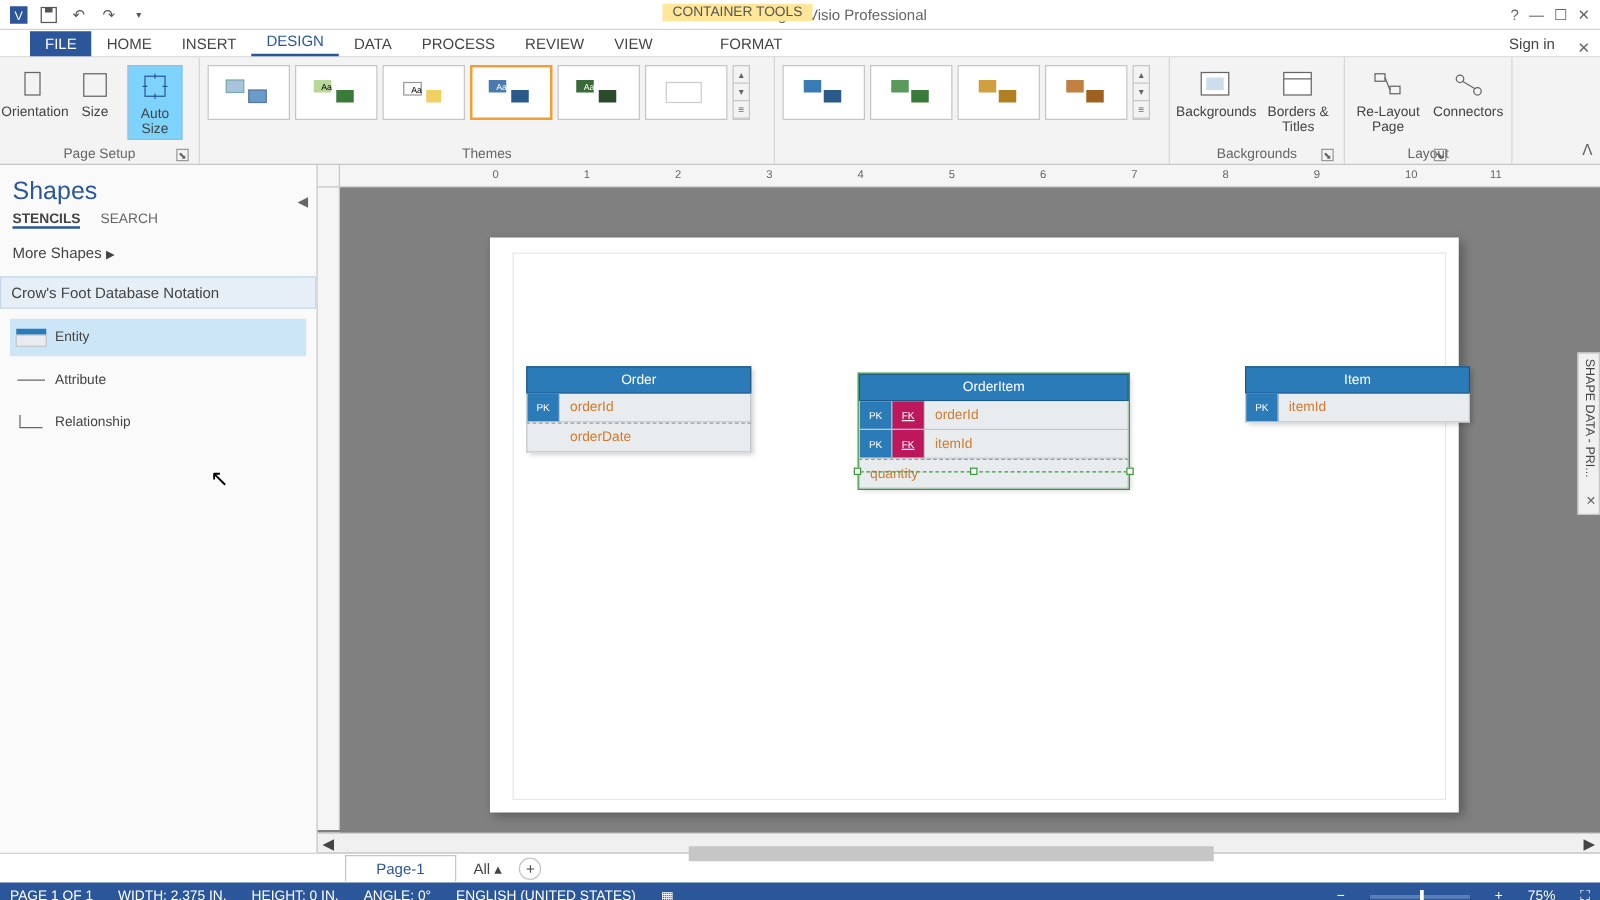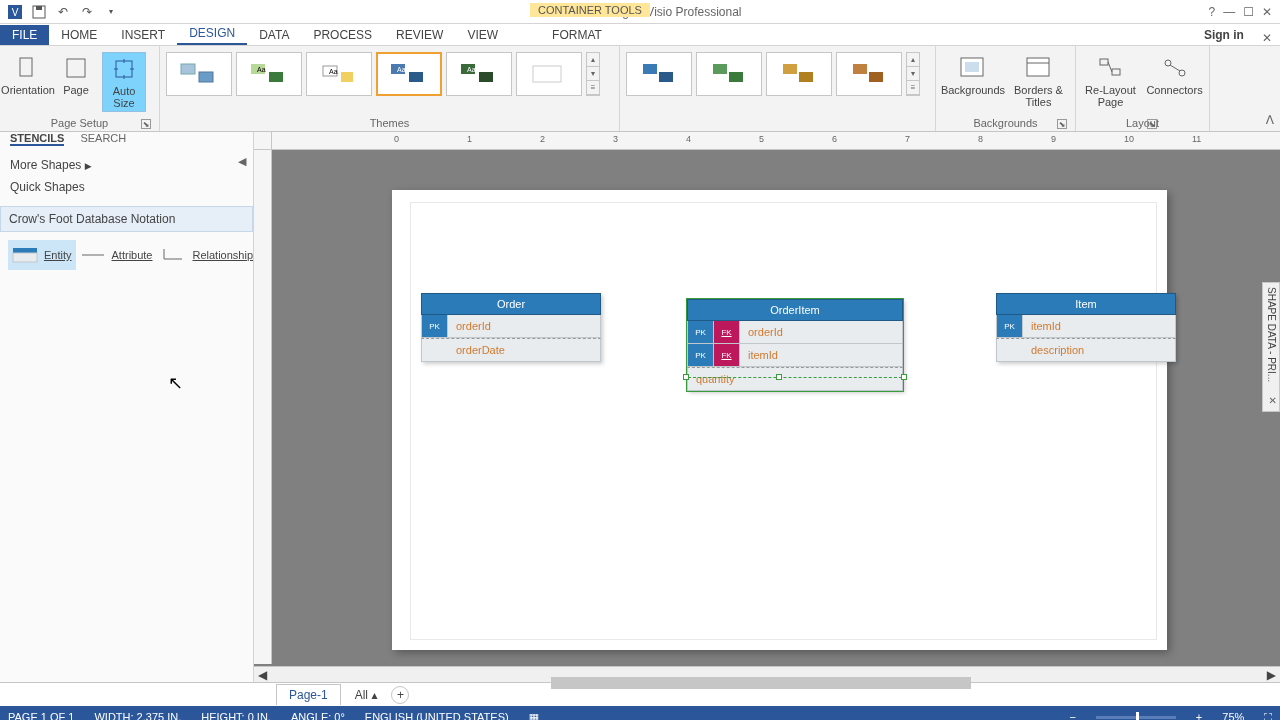--- a/index.html
+++ b/index.html
@@ -9,24 +9,24 @@
 .titlebar { height: 24px; background: #fff; display: flex; align-items: center; border-bottom: 1px solid #d4d4d4; }
 .titlebar .qat { display: flex; align-items: center; gap: 2px; padding: 0 4px; }
 .qat-btn { width: 22px; height: 20px; display: flex; align-items: center; justify-content: center; color: #555; }
 .titlebar .title-center { flex: 1; text-align: center; font-size: 12px; color: #666; }
 .titlebar .container-tools { position: absolute; left: 530px; top: 3px; font-size: 11px; color: #555; background: #FFE699; padding: 1px 8px; }
 .titlebar .win-controls { display: flex; gap: 8px; padding: 0 8px; color: #666; }
 
 
 .ribbon-tabs { height: 22px; background: #fff; display: flex; align-items: flex-end; border-bottom: 1px solid #d4d4d4; }
 .tab { padding: 3px 12px; font-size: 12px; color: #444; cursor: pointer; }
-.tab.file { background: #2B579A; color: #fff; }
+.tab.file { background: #2B579A; color: #fff; margin-left: 24px; }
 .tab.active { color: #2B579A; border-bottom: 2px solid #2B579A; }
 .tab.format { margin-left: 30px; }
-.signin { margin-left: auto; padding: 3px 10px; font-size: 12px; color: #444; font-weight: bold; }
+.signin { margin-left: auto; padding: 3px 10px; font-size: 12px; color: #444; }
 .tab-close { padding: 0 8px; color: #666; }
 
 
 .ribbon { height: 86px; background: #f3f3f3; border-bottom: 1px solid #c6c6c6; display: flex; position: relative; }
 .ribbon-group { border-right: 1px solid #d6d6d6; display: flex; flex-direction: column; padding: 2px 6px 0; }
 .ribbon-group-body { flex: 1; display: flex; align-items: flex-start; gap: 4px; padding-top: 4px; }
 .ribbon-group-label { text-align: center; font-size: 11px; color: #666; padding: 2px 0; position: relative; }
 .dlg-launcher { position: absolute; right: 2px; bottom: 2px; width: 10px; height: 10px; border: 1px solid #999; font-size: 8px; display:flex; align-items:center; justify-content:center;}
 .big-btn { display: flex; flex-direction: column; align-items: center; width: 44px; padding: 2px; font-size: 11px; color: #444; text-align: center; }
 .big-btn.selected { background: #7dd3fc; border: 1px solid #92c0e0; justify-content: space-between; }
@@ -41,21 +41,21 @@
 
 .main { display: flex; height: 550px; background: #fff; }
 .shapes-pane { width: 254px; border-right: 1px solid #d4d4d4; background: #fafafa; display: flex; flex-direction: column; }
 .shapes-title { font-size: 20px; color: #2B579A; padding: 10px 10px 4px; font-weight: 300; }
 .shapes-tabs { display: flex; gap: 16px; padding: 0 10px; font-size: 11px; }
 .shapes-tabs .st-active { font-weight: bold; color: #444; border-bottom: 2px solid #2B579A; }
 .shapes-tabs .st { color: #666; }
 .shapes-links { padding: 8px 10px; font-size: 12px; }
 .shapes-links div { padding: 4px 0; color: #444; }
 .shapes-cat { background: #e6eef7; border: 1px solid #c5d7e8; padding: 5px 8px; font-size: 12px; color: #444; }
-.stencil-grid { display: grid; grid-template-columns: 1fr 1fr 1fr 1fr; padding: 8px; gap: 4px 0; text-decoration: underline; }
+.stencil-grid { display: grid; grid-template-columns: 1fr; padding: 8px; gap: 4px 0; }
 .stencil-item { display: flex; align-items: center; gap: 6px; padding: 6px 4px; font-size: 11px; color: #444; }
 .stencil-item.sel { background: #cde6f7; }
 .stencil-icon { width: 26px; height: 18px; display: flex; align-items: center; justify-content: center; flex-shrink:0; }
 .pane-collapse { position: absolute; left: 238px; top: 155px; color: #666; font-size: 11px; }
 
 
 .canvas-wrap { flex: 1; display: flex; flex-direction: column; position: relative; background: #808080; }
 .ruler-h { height: 18px; background: #f5f5f5; border-bottom: 1px solid #c6c6c6; position: relative; margin-left: 18px; overflow: hidden;}
 .ruler-v { width: 18px; background: #f5f5f5; border-right: 1px solid #c6c6c6; position: absolute; left:0; top:18px; bottom:18px; }
 .ruler-corner { width:18px; height:18px; background:#f5f5f5; border-right:1px solid #c6c6c6; border-bottom:1px solid #c6c6c6; position:absolute; left:0; top:0;}
@@ -78,21 +78,21 @@
 .sel-row-line { border-top:1px dashed #3a9b3a; position:absolute; }
 
 
 .shape-data-tab { position:absolute; right:0; top:150px; width:18px; height:130px; background:#f0f0f0; border:1px solid #c6c6c6; }
 .shape-data-tab .txt { transform: rotate(90deg); transform-origin: left top; position:absolute; left:14px; top:4px; font-size:10px; white-space:nowrap; color:#444;}
 .shape-data-close { position:absolute; right:2px; top:112px; font-size:10px; color:#666; }
 
 
 .hscroll { height: 16px; background: #f0f0f0; border-top:1px solid #c6c6c6; display:flex; align-items:center; }
 .pagetabs { height: 24px; background:#fff; border-top:1px solid #c6c6c6; display:flex; align-items:center; padding-left: 276px; gap:14px; font-size:12px;}
-.pagetab { padding: 3px 12px; border: 1px solid #c6c6c6; border-bottom: none; background:#fff; color:#2B579A; }
+.pagetab { padding: 3px 24px; border: 1px solid #c6c6c6; border-bottom: none; background:#fff; color:#2B579A; }
 .alltab { color:#444; }
 .addpage { width:18px; height:18px; border:1px solid #c6c6c6; border-radius:50%; display:flex; align-items:center; justify-content:center; }
 
 
 .statusbar { height: 22px; background: #2B579A; color:#fff; display:flex; align-items:center; font-size:11px; padding:0 8px; gap:20px;}
 .statusbar .spacer { flex:1; }
 .zoom-slider { width:80px; height:3px; background:#5a7fb8; position:relative; }
 .zoom-slider .thumb { position:absolute; left:40px; top:-4px; width:3px; height:11px; background:#fff;}
 
 
@@ -155,21 +155,21 @@
             </svg>
           </div>
           <span>Orientation</span>
         </div>
       <div class="big-btn">
           <div class="icon">
             <svg width="24" height="24">
               <rect x="3" y="3" width="18" height="18" fill="none" stroke="#666"></rect>
             </svg>
           </div>
-          <span>Page</span>
+          <span>Size</span>
         </div>
       <div class="big-btn selected">
           <div class="icon">
             <svg width="24" height="24">
               <rect x="4" y="4" width="16" height="16" fill="none" stroke="#2B579A"></rect>
               <path d="M2 12h4M18 12h4M12 2v4M12 18v4" stroke="#2B579A"></path>
             </svg>
           </div>
           <span>Auto Size</span>
         </div>
@@ -313,27 +313,27 @@
         </div>
     </div>
     <div class="ribbon-group-label"><span>Layout</span><div class="dlg-launcher">⬊</div></div>
   </div>
   <div class="ribbon-collapse">ᐱ</div>
 </div>
 
 <div class="main">
 
   <div class="shapes-pane">
+    <div class="shapes-title">Shapes</div>
     <div class="shapes-tabs">
       <span class="st-active">STENCILS</span>
       <span class="st">SEARCH</span>
     </div>
     <div class="shapes-links">
       <div><span>More Shapes</span> <span style="font-size:9px;">▶</span></div>
-      <div>Quick Shapes</div>
     </div>
     <div class="shapes-cat">Crow's Foot Database Notation</div>
     <div class="stencil-grid">
       <div class="stencil-item sel">
         <div class="stencil-icon">
             <svg width="26" height="16">
               <rect x="1" y="1" width="24" height="5" fill="#2B7BB9"></rect>
               <rect x="1" y="6" width="24" height="9" fill="#e8ecef" stroke="#c0c7cd"></rect>
             </svg>
           </div>
@@ -412,23 +412,20 @@
                 <div class="attr-cell" style="">quantity</div>
               </div>
           </div>
 
           <div class="entity" style="left:585px; top:90px;">
             <div class="entity-header">Item</div>
             <div class="entity-row">
                 <div class="key-cell">PK</div>
                 <div class="attr-cell">itemId</div>
               </div>
-            <div class="entity-row pk-sep">
-                <div class="attr-cell" style="padding-left:34px;">description</div>
-              </div>
           </div>
 
         </div>
       </div>
     </div>
 
     <div class="shape-data-tab">
       <div class="txt">SHAPE DATA - PRI...</div>
       <div class="shape-data-close">✕</div>
     </div>

